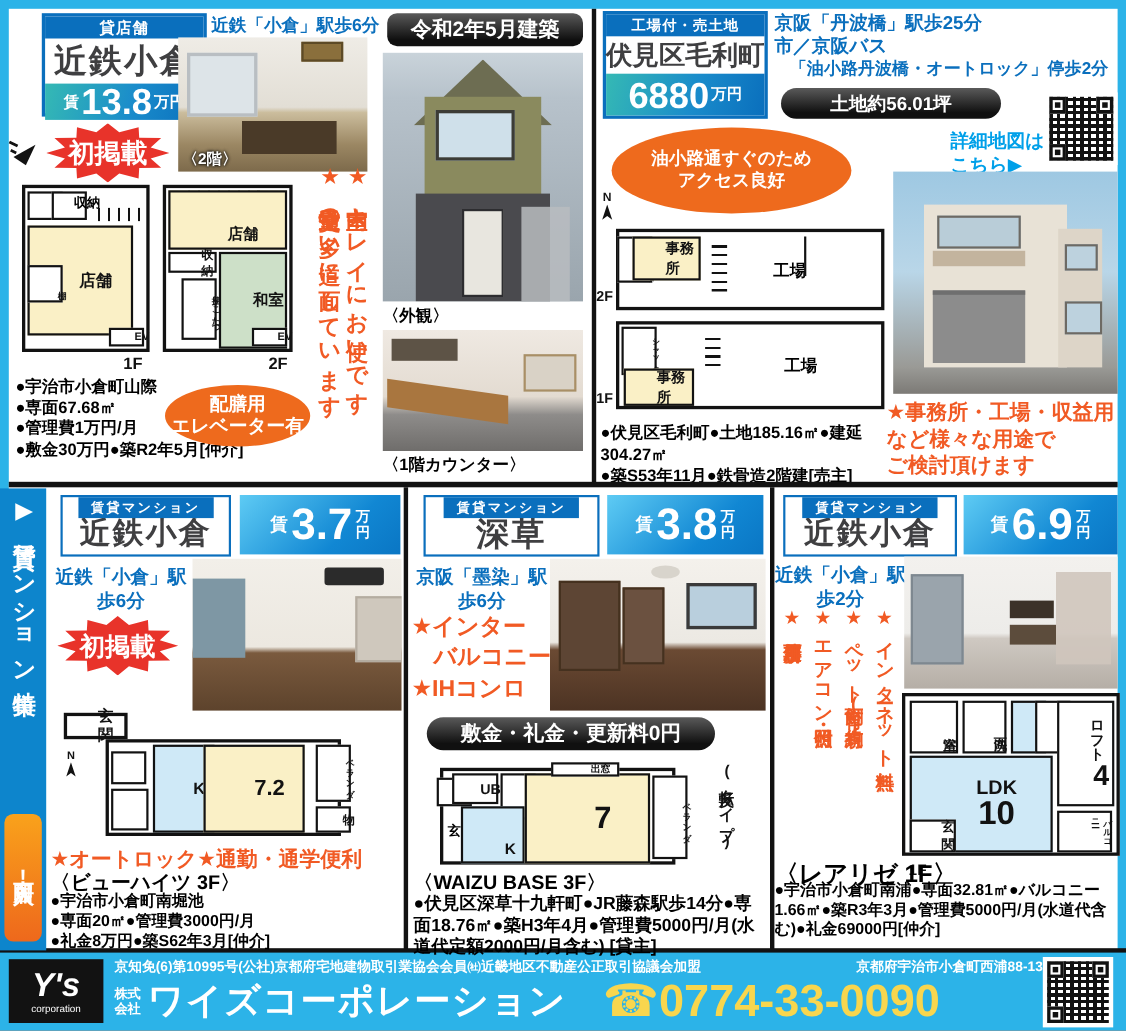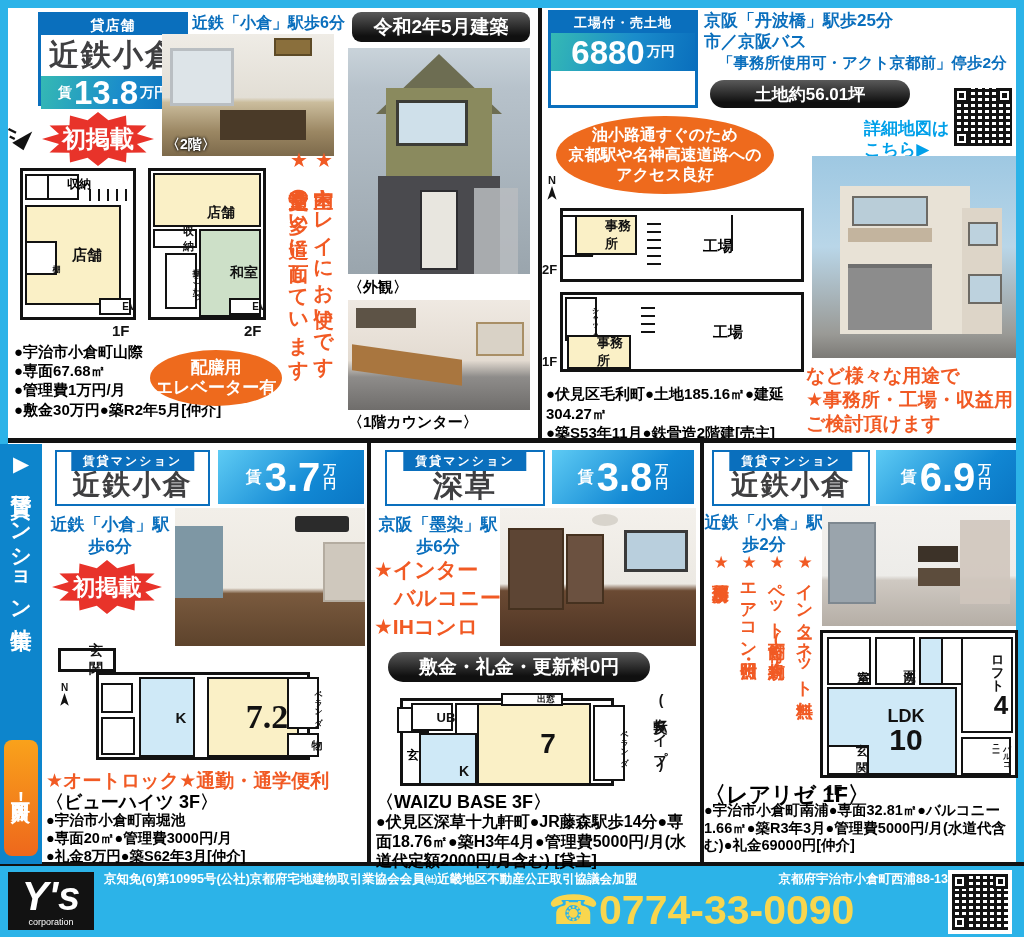--- a/index.html
+++ b/index.html
@@ -51,21 +51,21 @@
   
   .sidebar{position:absolute;left:0;top:444px;width:42px;height:420px;background:#0d85cc;}
   .sidebar-title{position:absolute;left:7px;top:8px;color:#fff;font-weight:bold;font-size:21px;line-height:28px;
                  writing-mode:vertical-rl;text-orientation:upright;letter-spacing:2px;}
   .sidebar-badge{position:absolute;left:4px;top:296px;width:34px;height:116px;background:linear-gradient(180deg,#f9a21b,#ee681c);
                  border-radius:8px;display:flex;align-items:center;justify-content:center;}
   .sidebar-badge span{writing-mode:vertical-rl;text-orientation:upright;color:#fff;font-weight:bold;font-size:19px;line-height:1;}
   
   .footer-logo{position:absolute;left:8px;top:872px;width:86px;height:58px;background:#121212;color:#fff;
                display:flex;flex-direction:column;align-items:center;justify-content:center;line-height:1;}
-  .footer-logo .ym{font-size:40px;font-weight:bold;font-style:italic;}
+  .footer-logo .ym{font-size:30px;font-weight:bold;font-style:italic;}
   .footer-logo .yc{font-size:9px;margin-top:2px;}
   .compass{position:absolute;display:flex;flex-direction:column;align-items:center;color:#121212;font-weight:bold;}
 </style>
 </head>
 <body>
 
 <div id="page">
   <div class="whitebg"></div>
 
   <div class="pricebox" style="left:38px;top:12px;width:150px;height:94px;">
@@ -150,44 +150,44 @@
     <div class="abs" style="left:4px;top:52px;width:110px;height:26px;background:#a9763f;transform:skewY(8deg);"></div>
     <div class="abs" style="left:8px;top:8px;width:60px;height:20px;background:#5d5346;"></div>
     <div class="abs" style="left:128px;top:22px;width:44px;height:30px;background:#d9d2c6;border:2px solid #a98f66;"></div>
   </div>
   <div class="caption" style="left:348px;top:413px;font-size:15px;">〈1階カウンター〉</div>
 
   <div class="divider" style="left:538px;top:8px;width:4px;height:434px;"></div>
 
   <div class="pricebox" style="left:548px;top:10px;width:150px;height:98px;">
     <div class="cat" style="font-size:13px;">工場付・売土地</div>
+    <div class="nm" style="font-size:24px;">伏見区毛利町</div>
     <div class="priceband" style="height:38px;">
       <span style="font-size:33px;line-height:1;">6880</span>
       <span style="font-size:14px;margin-left:2px;">万円</span>
     </div>
   </div>
   <div class="abs bluetext" style="left:704px;top:10px;width:314px;font-size:17px;line-height:1.25;">
     <div>京阪「丹波橋」駅歩25分</div>
     <div>市／京阪バス</div>
-    <div style="font-size:15.5px;padding-left:14px;white-space:nowrap;">「事務所使用可・アクト京都前」停歩2分</div>
+    <div style="font-size:15.5px;padding-left:14px;white-space:nowrap;">「油小路丹波橋・オートロック」停歩2分</div>
   </div>
   <div class="pill" style="position:absolute;left:710px;top:80px;width:200px;height:28px;font-size:17px;">土地約56.01坪</div>
   <div class="abs" style="left:864px;top:118px;width:92px;font-size:17px;font-weight:bold;color:#00a0e9;line-height:1.25;">
     <div>詳細地図は</div>
     <div>こちら▶</div>
   </div>
   <div class="qr" style="left:950px;top:84px;width:66px;height:66px;">
     <div class="mesh"></div>
     <div class="fp" style="left:4px;top:4px;"></div>
     <div class="fp" style="right:4px;top:4px;"></div>
     <div class="fp" style="left:4px;bottom:4px;"></div>
   </div>
   <div class="oval" style="position:absolute;left:556px;top:116px;width:218px;height:78px;font-size:16px;line-height:1.25;">
     <span>油小路通すぐのため</span>
-    <span>京都駅や名神高速道路への</span>
     <span>アクセス良好</span>
   </div>
   <div class="compass" style="left:545px;top:174px;font-size:11px;">
     <span>N</span>
     <svg width="14" height="16" viewBox="0 0 10 14">
         <path d="M5 0 L9 12 L5 9 L1 12 Z" fill="#121212"></path>
       </svg>
   </div>
 
   <div class="plan" style="left:560px;top:208px;width:244px;height:74px;">
@@ -215,22 +215,22 @@
   <div class="photo" style="left:812px;top:156px;width:204px;height:202px;background:linear-gradient(180deg,#9ec8e2 0%,#b9d6e8 45%,#9a9a96 88%,#7c7a76 100%);">
     <div class="abs" style="left:28px;top:30px;width:130px;height:148px;background:#e8e2d6;"></div>
     <div class="abs" style="left:150px;top:52px;width:40px;height:126px;background:#ddd5c8;"></div>
     <div class="abs" style="left:40px;top:40px;width:72px;height:26px;background:#b9cdd8;border:2px solid #6d6a64;"></div>
     <div class="abs" style="left:36px;top:72px;width:84px;height:14px;background:#c3b49e;"></div>
     <div class="abs" style="left:36px;top:108px;width:84px;height:62px;background:#8c8c8c;border-top:4px solid #6f6f6f;"></div>
     <div class="abs" style="left:156px;top:66px;width:26px;height:20px;background:#bdd2de;border:2px solid #6d6a64;"></div>
     <div class="abs" style="left:156px;top:118px;width:30px;height:26px;background:#bdd2de;border:2px solid #6d6a64;"></div>
   </div>
   <div class="abs orangetext" style="left:806px;top:364px;font-size:19px;line-height:1.25;">
+    <div>★事務所・工場・収益用</div>
     <div>など様々な用途で</div>
-    <div>★事務所・工場・収益用</div>
     <div>ご検討頂けます</div>
   </div>
 
   <div class="divider" style="left:8px;top:438px;width:1008px;height:5px;"></div>
   <div class="divider" style="left:367px;top:443px;width:4px;height:421px;"></div>
   <div class="divider" style="left:700px;top:443px;width:4px;height:421px;"></div>
   <div class="divider" style="left:0px;top:862px;width:1024px;height:4px;"></div>
 
   <div class="sidebar">
     <div class="sidebar-title">▶賃貸マンション特集</div>
@@ -267,21 +267,21 @@
     <div class="compass" style="left:10px;top:34px;font-size:10px;">
       <span>N</span>
       <svg width="13" height="15" viewBox="0 0 10 14">
           <path d="M5 0 L9 12 L5 9 L1 12 Z" fill="#121212"></path>
         </svg>
     </div>
     <div class="plan" style="left:48px;top:24px;width:214px;height:88px;">
       <div class="room whitebox" style="left:2px;top:8px;width:20px;height:30px;"></div>
       <div class="room whitebox" style="left:2px;top:42px;width:34px;height:38px;"></div>
       <div class="room lblue" style="left:40px;top:2px;width:56px;height:80px;font-size:15px;">K</div>
-      <div class="room beige" style="left:108px;top:2px;width:92px;height:80px;font-size:34px;font-family:Liberation Serif, serif;">7.2</div>
+      <div class="room beige" style="left:86px;top:2px;width:92px;height:80px;font-size:20px;">7.2</div>
       <div class="room whitebox vtext" style="left:188px;top:2px;width:18px;height:52px;font-size:8px;">ベランダ</div>
       <div class="room whitebox" style="left:188px;top:58px;width:18px;height:24px;font-size:11px;">物</div>
     </div>
   </div>
   <div class="abs orangetext" style="left:46px;top:768px;font-size:19px;white-space:nowrap;">★オートロック★通勤・通学便利</div>
   <div class="caption" style="left:46px;top:790px;font-size:18px;">〈ビューハイツ 3F〉</div>
   <div class="details" style="left:46px;top:811px;font-size:14.5px;line-height:1.25;">
     <div>●宇治市小倉町南堀池</div>
     <div>●専面20㎡●管理費3000円/月</div>
     <div>●礼金8万円●築S62年3月[仲介]</div>
@@ -384,20 +384,27 @@
   <div class="details" style="left:704px;top:802px;width:312px;font-size:14.5px;line-height:1.22;">●宇治市小倉町南浦●専面32.81㎡●バルコニー1.66㎡●築R3年3月●管理費5000円/月(水道代含む)●礼金69000円[仲介]</div>
 
   <div class="footer-logo">
     <span class="ym">Y's</span>
     <span class="yc">corporation</span>
   </div>
   <div class="abs" style="left:104px;top:871px;width:844px;display:flex;justify-content:space-between;color:#fff;font-weight:bold;font-size:12.5px;white-space:nowrap;">
     <span>京知免(6)第10995号(公社)京都府宅地建物取引業協会会員㈳近畿地区不動産公正取引協議会加盟</span>
     <span>京都府宇治市小倉町西浦88-13</span>
   </div>
+  <div class="abs" style="left:104px;top:888px;display:flex;align-items:center;color:#fff;">
+    <span style="display:inline-flex;flex-direction:column;font-size:12px;font-weight:bold;line-height:1.15;margin-right:6px;">
+      <span>株式</span>
+      <span>会社</span>
+    </span>
+    <span style="font-size:33px;font-weight:bold;letter-spacing:1px;">ワイズコーポレーション</span>
+  </div>
   <div class="abs" style="left:548px;top:886px;font-size:41px;font-weight:bold;color:#f8d64e;white-space:nowrap;">☎0774-33-0090</div>
   <div class="qr" style="left:948px;top:870px;width:64px;height:64px;">
     <div class="mesh"></div>
     <div class="fp" style="left:4px;top:4px;"></div>
     <div class="fp" style="right:4px;top:4px;"></div>
     <div class="fp" style="left:4px;bottom:4px;"></div>
   </div>
 </div>
 
 </body></html>

